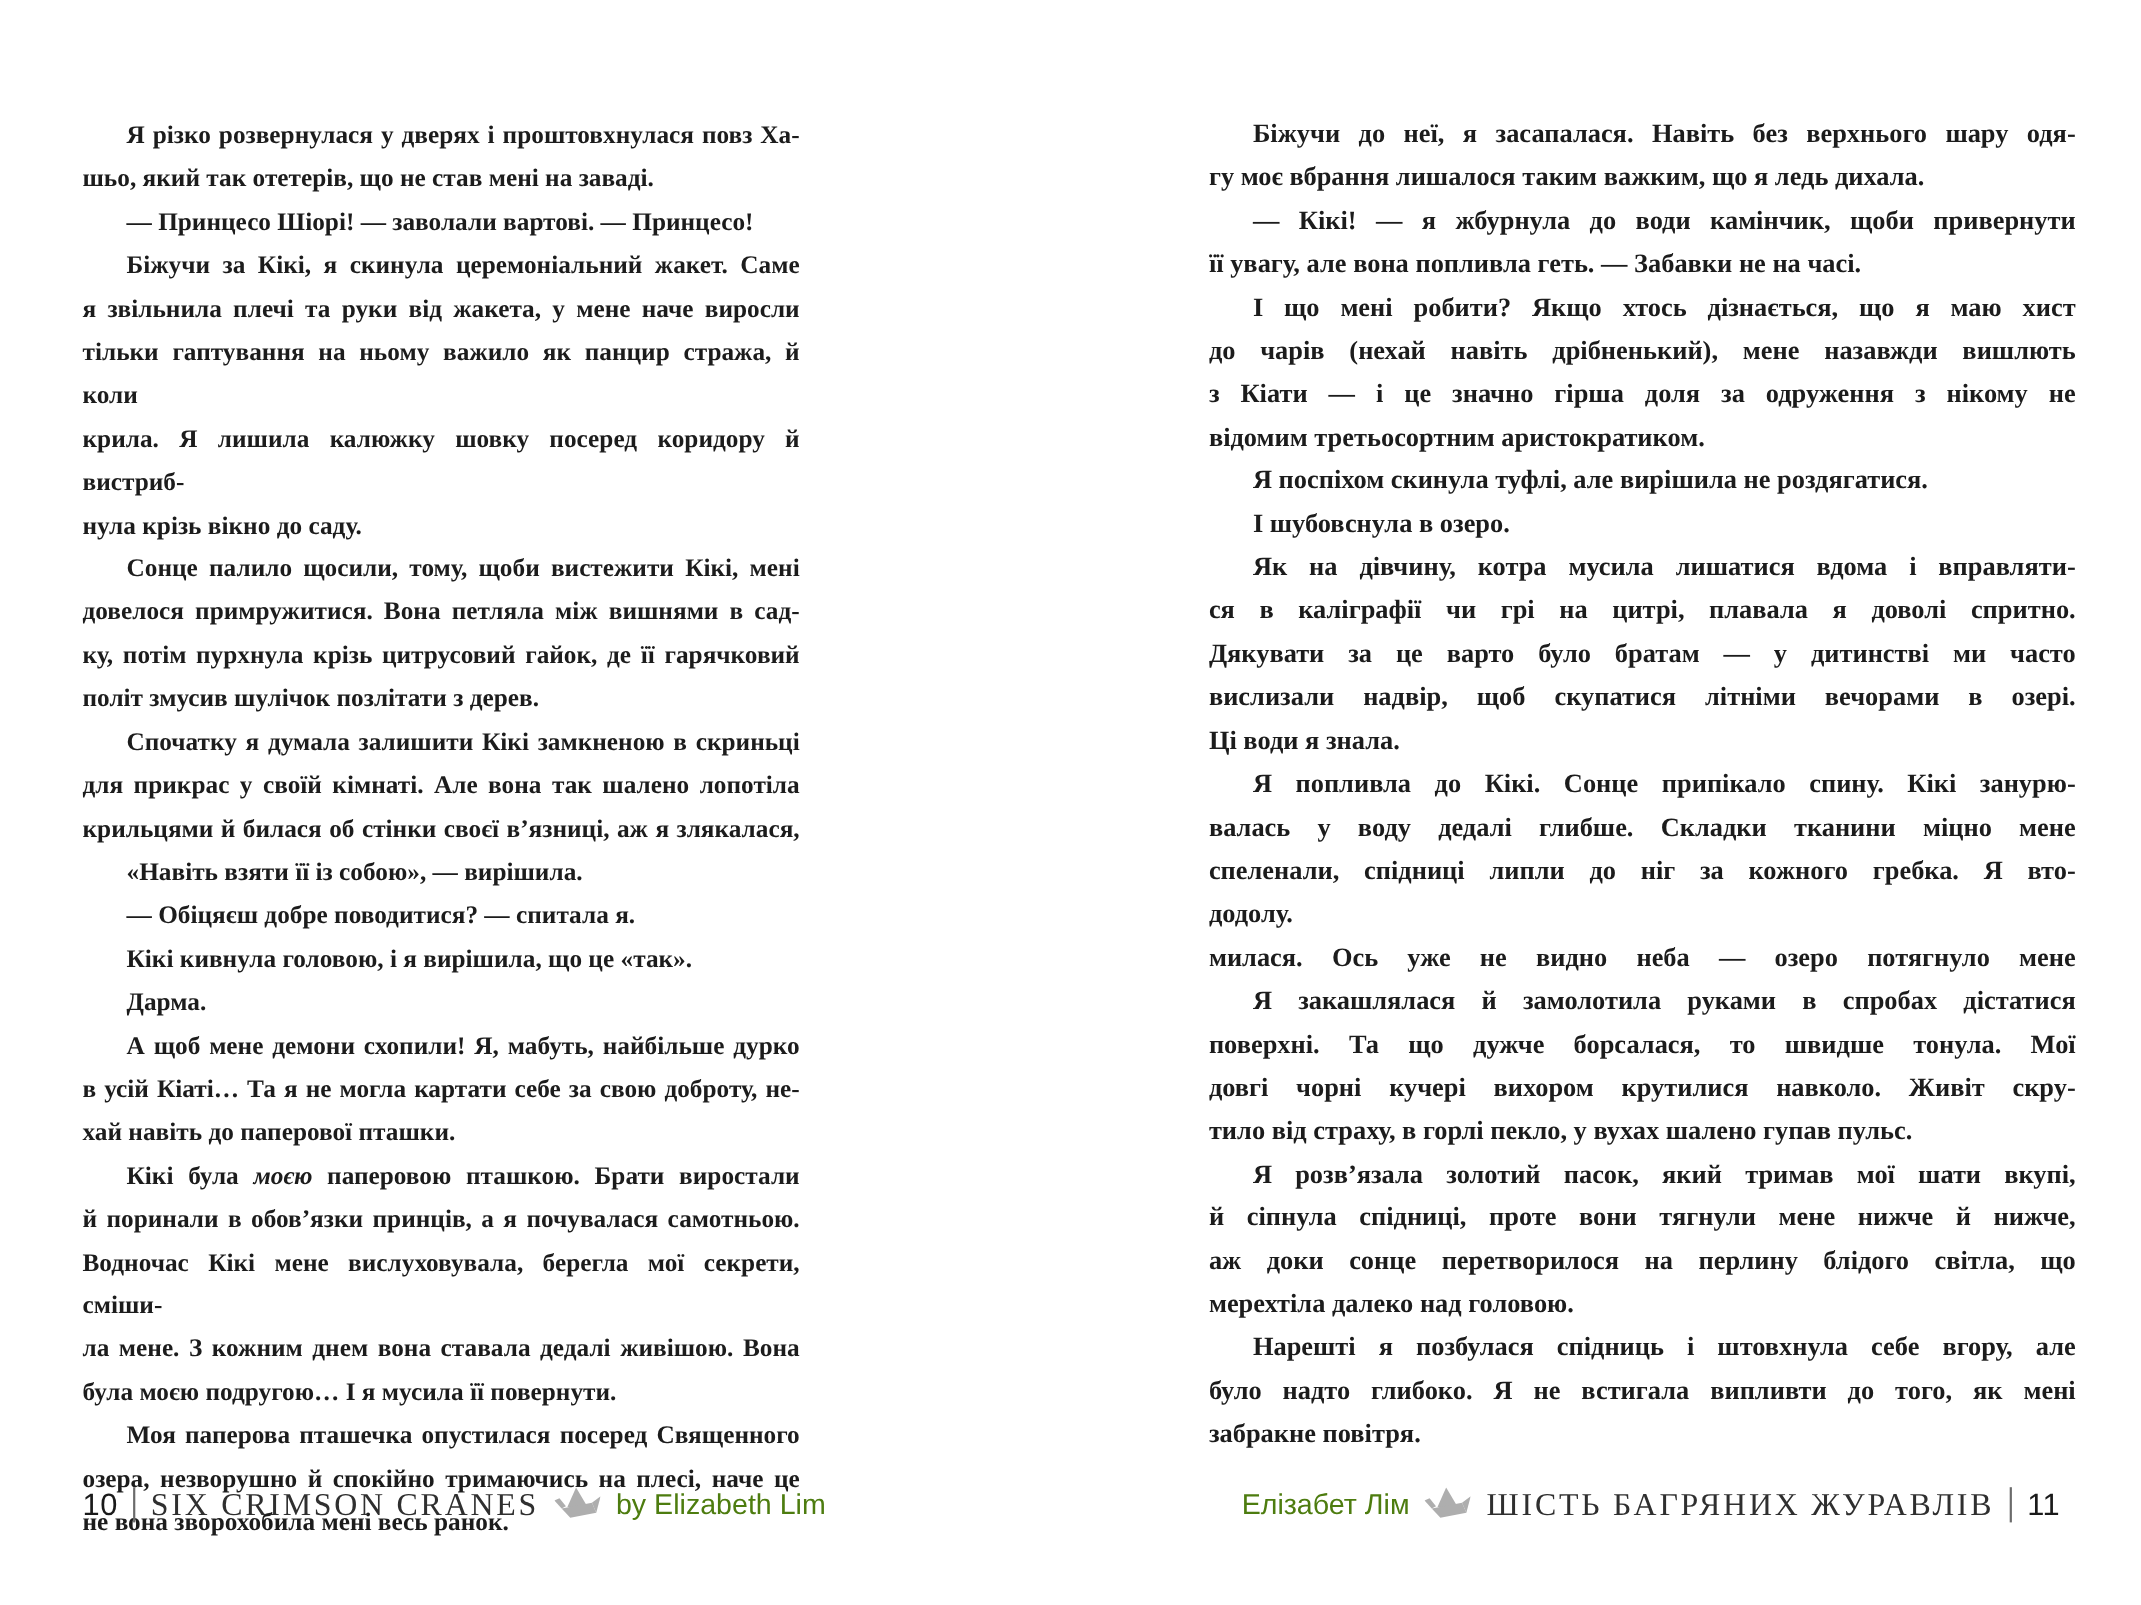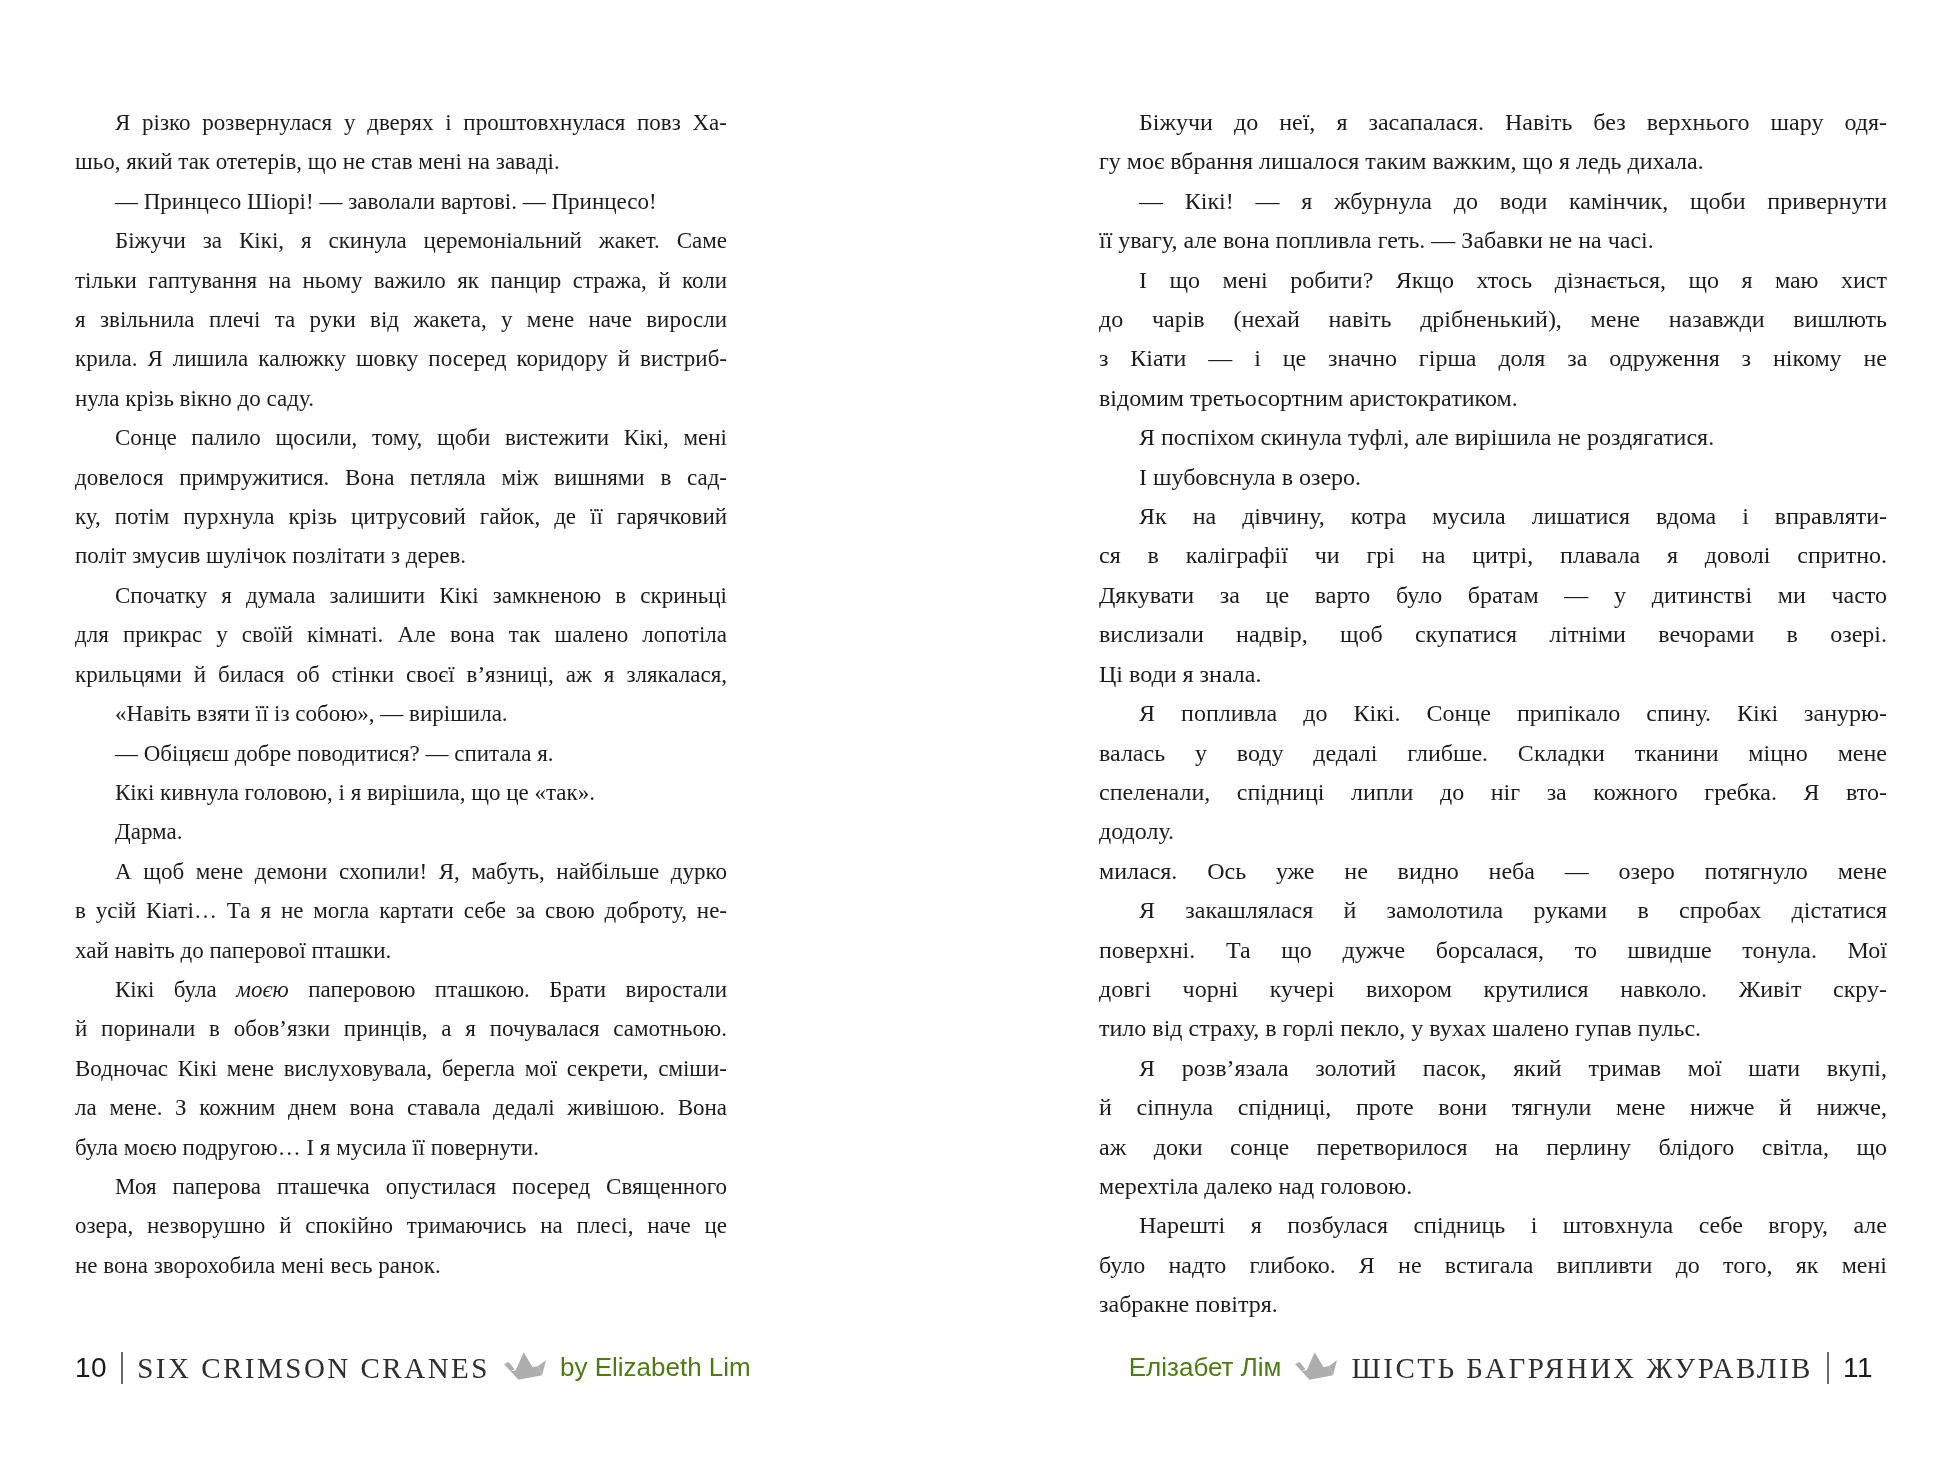--- a/index.html
+++ b/index.html
@@ -11,20 +11,21 @@
     position: relative;
     width: 1946px;
     height: 1459px;
     font-family: "Liberation Serif", serif;
     color: #1c1c1c;
     overflow: hidden;
   }
   .page-column {
     position: absolute;
     top: 103px;
+    font-weight: bold;
   }
   .left-column {
     left: 75px;
     width: 652px;
     font-size: 23px;
     line-height: 39.4px;
   }
   .right-column {
     left: 1085px;
     width: 788px;
@@ -83,22 +84,22 @@
 </head>
 <body>
 
 <div>
 
   <section class="page-column left-column">
       <div class="line first">Я різко розвернулася у дверях і проштовхнулася повз Ха-</div>
       <div class="line last">шьо, який так отетерів, що не став мені на заваді.</div>
       <div class="line first last">— Принцесо Шіорі! — заволали вартові. — Принцесо!</div>
       <div class="line first">Біжучи за Кікі, я скинула церемоніальний жакет. Саме</div>
+      <div class="line">я звільнила плечі та руки від жакета, у мене наче виросли</div>
       <div class="line">тільки гаптування на ньому важило як панцир стража, й коли</div>
-      <div class="line">я звільнила плечі та руки від жакета, у мене наче виросли</div>
       <div class="line">крила. Я лишила калюжку шовку посеред коридору й вистриб-</div>
       <div class="line last">нула крізь вікно до саду.</div>
       <div class="line first">Сонце палило щосили, тому, щоби вистежити Кікі, мені</div>
       <div class="line">довелося примружитися. Вона петляла між вишнями в сад-</div>
       <div class="line">ку, потім пурхнула крізь цитрусовий гайок, де її гарячковий</div>
       <div class="line last">політ змусив шулічок позлітати з дерев.</div>
       <div class="line first">Спочатку я думала залишити Кікі замкненою в скриньці</div>
       <div class="line">для прикрас у своїй кімнаті. Але вона так шалено лопотіла</div>
       <div class="line">крильцями й билася об стінки своєї в’язниці, аж я злякалася,</div>
       <div class="line first last">«Навіть взяти її із собою», — вирішила.</div>

